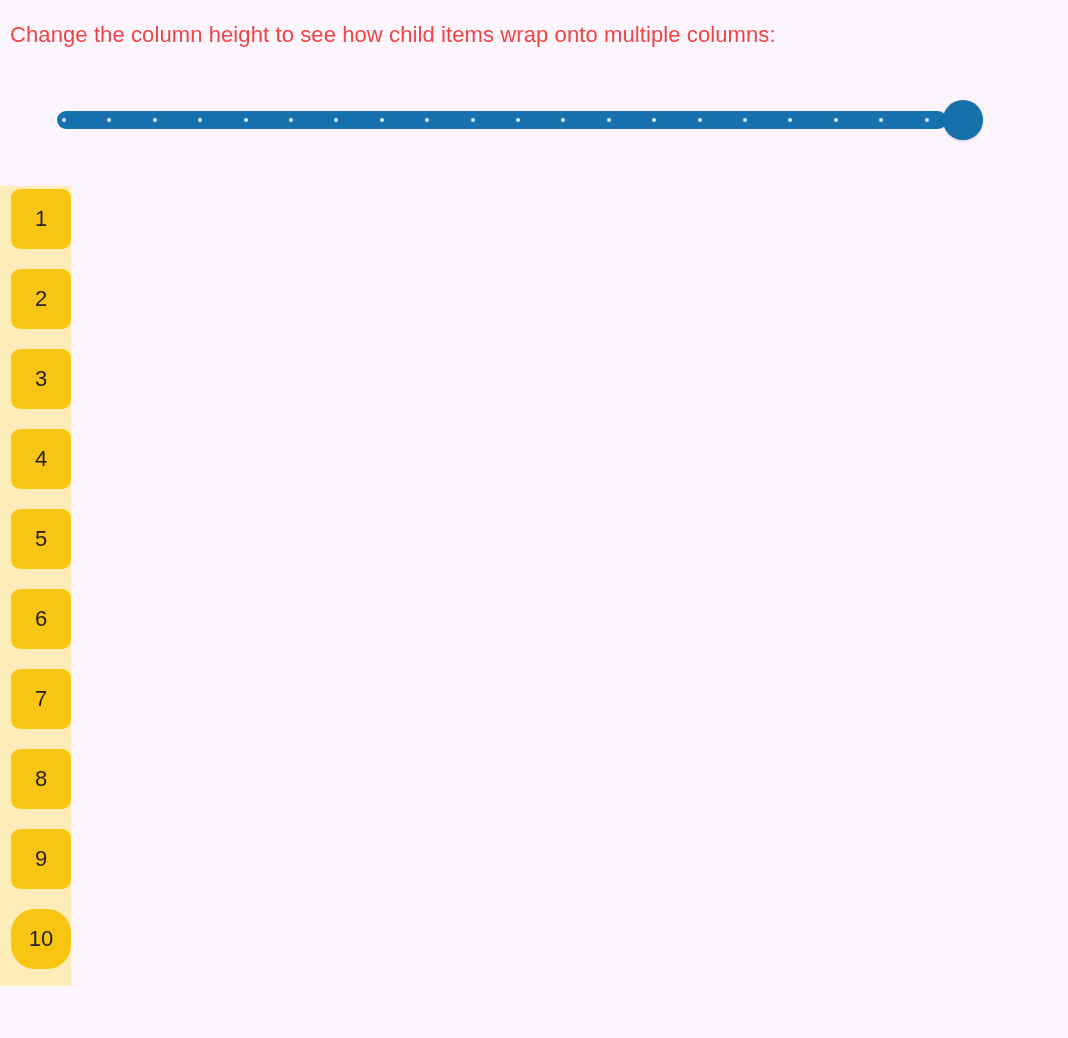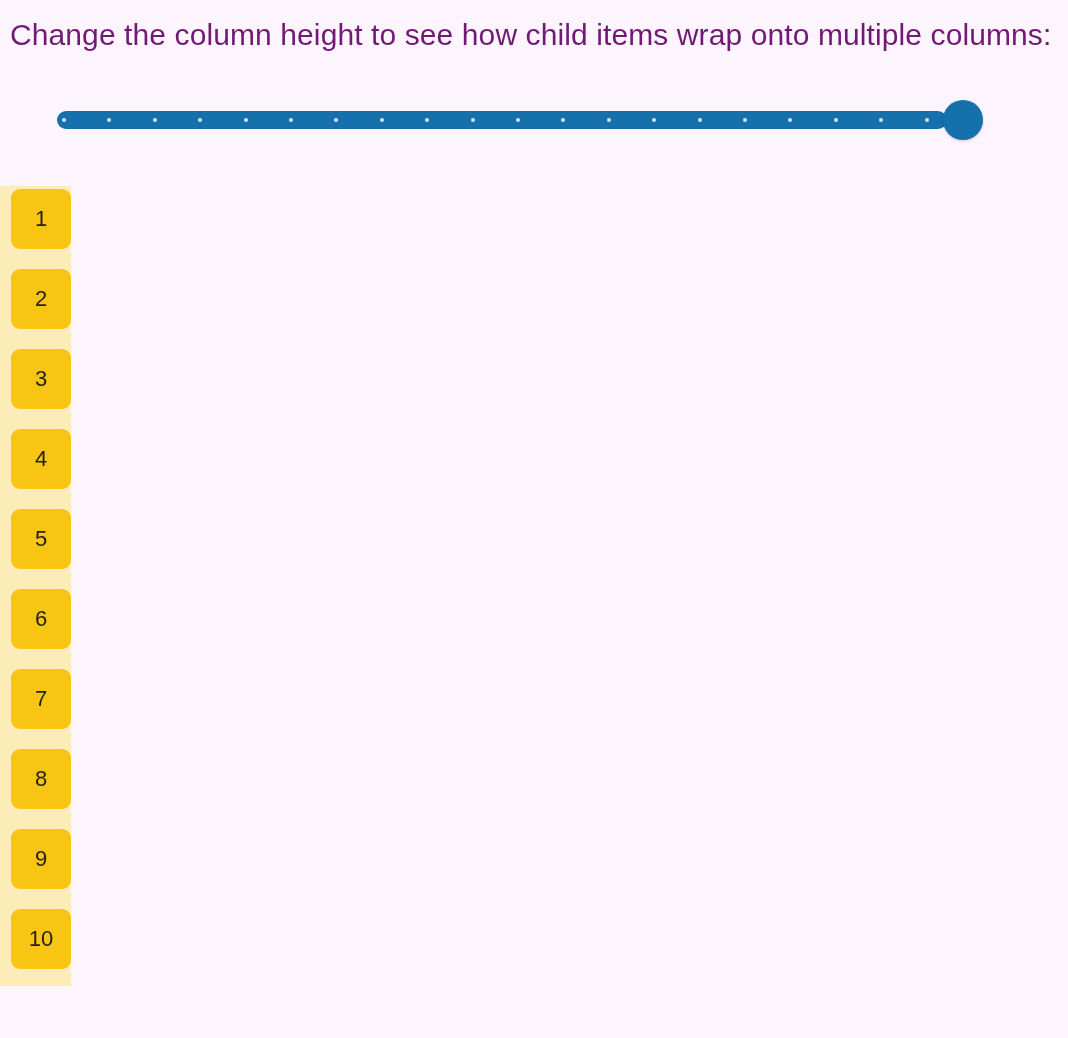--- a/index.html
+++ b/index.html
@@ -13,23 +13,23 @@
     font-family: "Liberation Sans", sans-serif;
     overflow: hidden;
     position: relative;
   }
 
   
   .intro-text {
     position: absolute;
     left: 10px;
     top: 20px;
-    font-size: 30px;
+    font-size: 22px;
     line-height: 30px;
-    color: #701a75;
+    color: #ef4444;
     white-space: nowrap;
     letter-spacing: 0.1px;
   }
 
   
   .slider-wrap {
     position: absolute;
     left: 57px;
     top: 100px;
     width: 926px;
@@ -154,16 +154,16 @@
     </div>
     <div class="flex-item" style="background: rgb(248, 197, 19); color: rgb(35, 31, 32);">
       <span>7</span>
     </div>
     <div class="flex-item" style="background: rgb(248, 197, 19); color: rgb(35, 31, 32);">
       <span>8</span>
     </div>
     <div class="flex-item" style="background: rgb(248, 197, 19); color: rgb(35, 31, 32);">
       <span>9</span>
     </div>
-    <div class="flex-item" style="background: rgb(248, 197, 19); color: rgb(35, 31, 32);">
+    <div class="flex-item" style="background: rgb(248, 197, 19); color: rgb(35, 31, 32); border-radius: 24px;">
       <span>10</span>
     </div>
   </div>
 
 </body></html>

